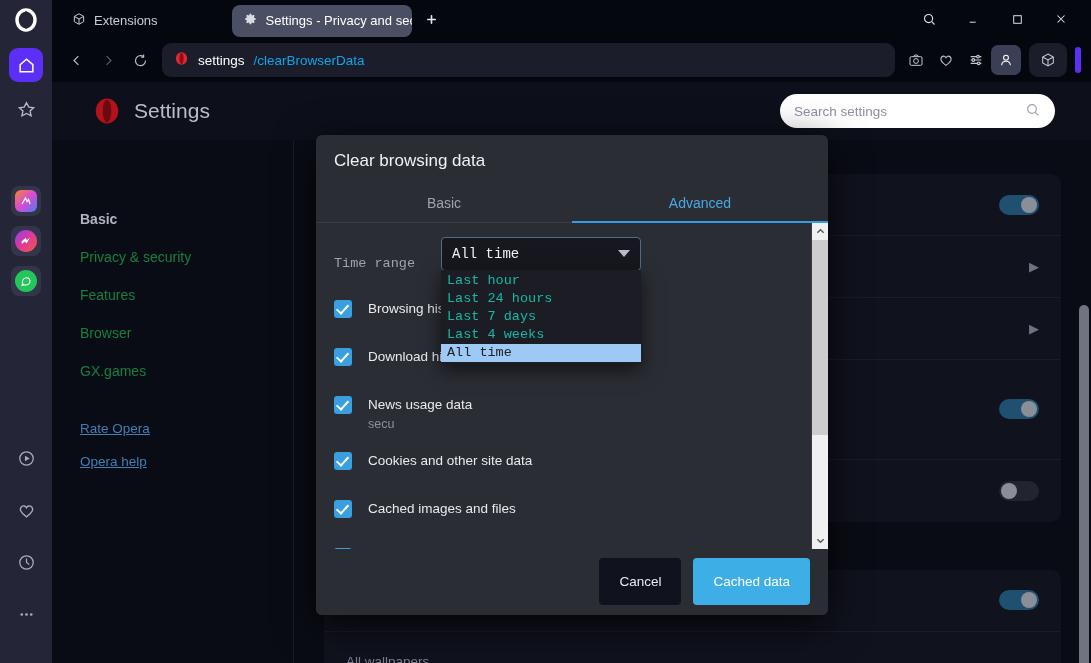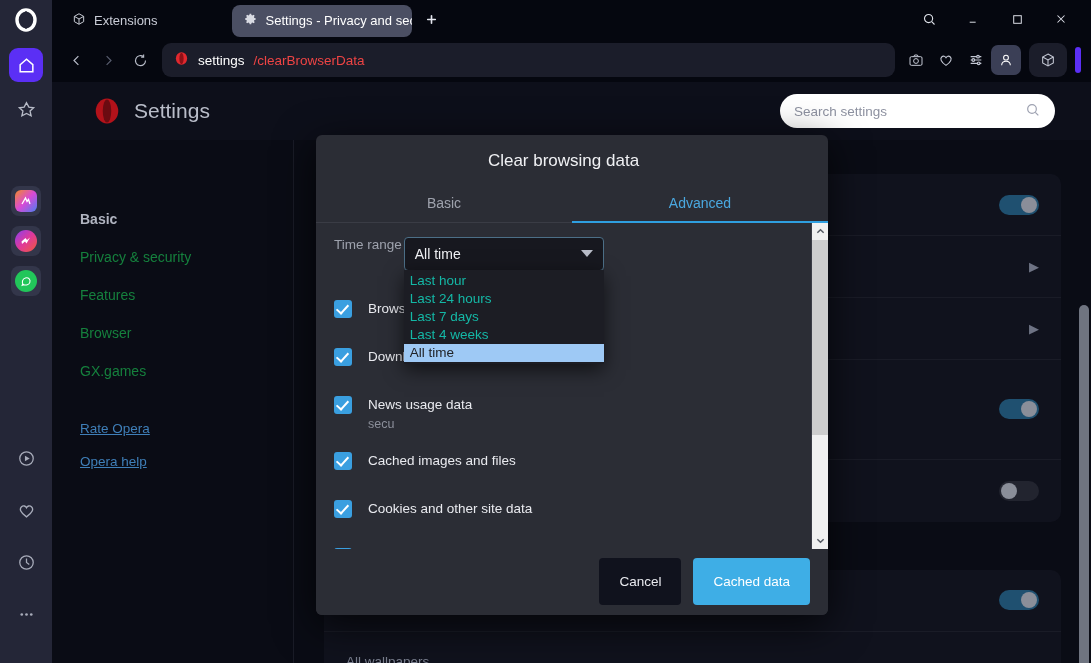--- a/index.html
+++ b/index.html
@@ -60,21 +60,21 @@
     position: absolute; left: 52px; top: 38px; right: 0; height: 44px;
     background: #05070f; display: flex; align-items: center; padding: 0 8px;
   }
   .nav-btn { width: 32px; height: 32px; display:flex;align-items:center;justify-content:center; color:#b9bdc9; }
   .nav-btn.dim { color: #585d6e; }
   .urlfield {
     flex: 1 1 auto; height: 34px; background: #1b1d2a; border-radius: 9px;
     display: flex; align-items: center; gap: 9px; padding: 0 12px; margin: 0 6px;
     font-size: 13.5px; color: #ffffff;
   }
-  .urlfield .path { color: #ef4444; }
+  .urlfield .path { color: #0ea5e9; }
   .addr-icons { display:flex; align-items:center; }
   .ai { width: 30px; height: 30px; display:flex;align-items:center;justify-content:center; color:#c3c7d3; border-radius:7px;}
   .ai.sel { background:#3b3f56; color:#ffffff; }
   .ext-box { background:#1b1d2a; border-radius:9px; height:34px; display:flex;align-items:center; padding:0 4px; margin-left:8px;}
   .purple-bar { width:6px;height:26px;background:#5b2ff5;border-radius:3px;margin-left:8px;margin-right:2px;}
 
   
   .settings-page { position:absolute; left:52px; top:82px; right:0; bottom:0; background:#0a0c15; }
   .settings-header {
     position:absolute; left:0; top:0; right:0; height:58px;
@@ -111,29 +111,29 @@
   .page-scroll { position:absolute; right:2px; top:0; width:10px; bottom:0; }
   .page-scroll .thumb { position:absolute; left:0; width:10px; background:#6f7480; border-radius:5px; }
 
   
   .dialog {
     position: absolute; left: 316px; top: 135px; width: 512px; height: 480px;
     background: #2b2d35; border-radius: 6px; z-index: 50;
     box-shadow: 0 10px 40px rgba(0,0,0,0.75);
     display: flex; flex-direction: column; overflow: visible;
   }
-  .dlg-title { font-size: 17px; color: #f0f1f4; padding: 16px 35px 14px 18px; text-align: center; }
+  .dlg-title { font-size: 17px; color: #f0f1f4; padding: 16px 35px 14px 18px; }
   .dlg-tabs { display:flex; height: 42px; position:relative; }
   .dlg-tab { flex:1 1 50%; display:flex;align-items:center;justify-content:center;
              font-size:14px; color:#9ea2ad; border-bottom: 1px solid #3a3c45;}
   .dlg-tab.active { color:#4aa8e0; border-bottom: 2px solid #2f9fe0; }
   .dlg-scrollarea { position:relative; flex:1 1 auto; background:#2b2d35; overflow:hidden; }
   .dlg-inner { padding: 14px 18px 0 18px; }
 
-  .timerange-row { display:flex; align-items:flex-start; gap: 2px; margin-bottom: 18px; }
+  .timerange-row { display:flex; align-items:flex-end; gap: 26px; margin-bottom: 18px; font-family: Liberation Mono, monospace; }
   .timerange-label { font-size: 13.5px; color:#9ea2ad; }
   .select-box {
     width: 200px; height: 34px; background:#17181f; border:1px solid #4c6f87; border-radius:4px;
     display:flex; align-items:center; padding: 0 10px; font-size: 14px; color:#f0f1f4;
   }
   .select-box .caret { margin-left:auto; width:0;height:0;border-left:6px solid transparent;
      border-right:6px solid transparent;border-top:7px solid #b9bdc9;}
 
   .cb-row { display:flex; align-items:flex-start; gap:16px; min-height:48px; padding: 10px 0; }
   .cbox { width:18px;height:18px;border-radius:3px;background:#3a9fe0;flex:none; position:relative; margin-top:1px;}
@@ -500,28 +500,28 @@
           <div class="cbox"></div>
           <div>
             <div class="cb-label">News usage data</div>
             <div class="cb-sub">secu</div>
           </div>
         </div>
 
         <div class="cb-row">
           <div class="cbox"></div>
           <div>
-            <div class="cb-label">Cached images and files</div>
+            <div class="cb-label">Cookies and other site data</div>
           </div>
         </div>
 
         <div class="cb-row">
           <div class="cbox"></div>
           <div>
-            <div class="cb-label">Cookies and other site data</div>
+            <div class="cb-label">Cached images and files</div>
           </div>
         </div>
 
         <div class="cb-row">
           <div class="cbox"></div>
           <div>
             <div class="cb-label">Passwords and other sign-in data</div>
           </div>
         </div>
 

